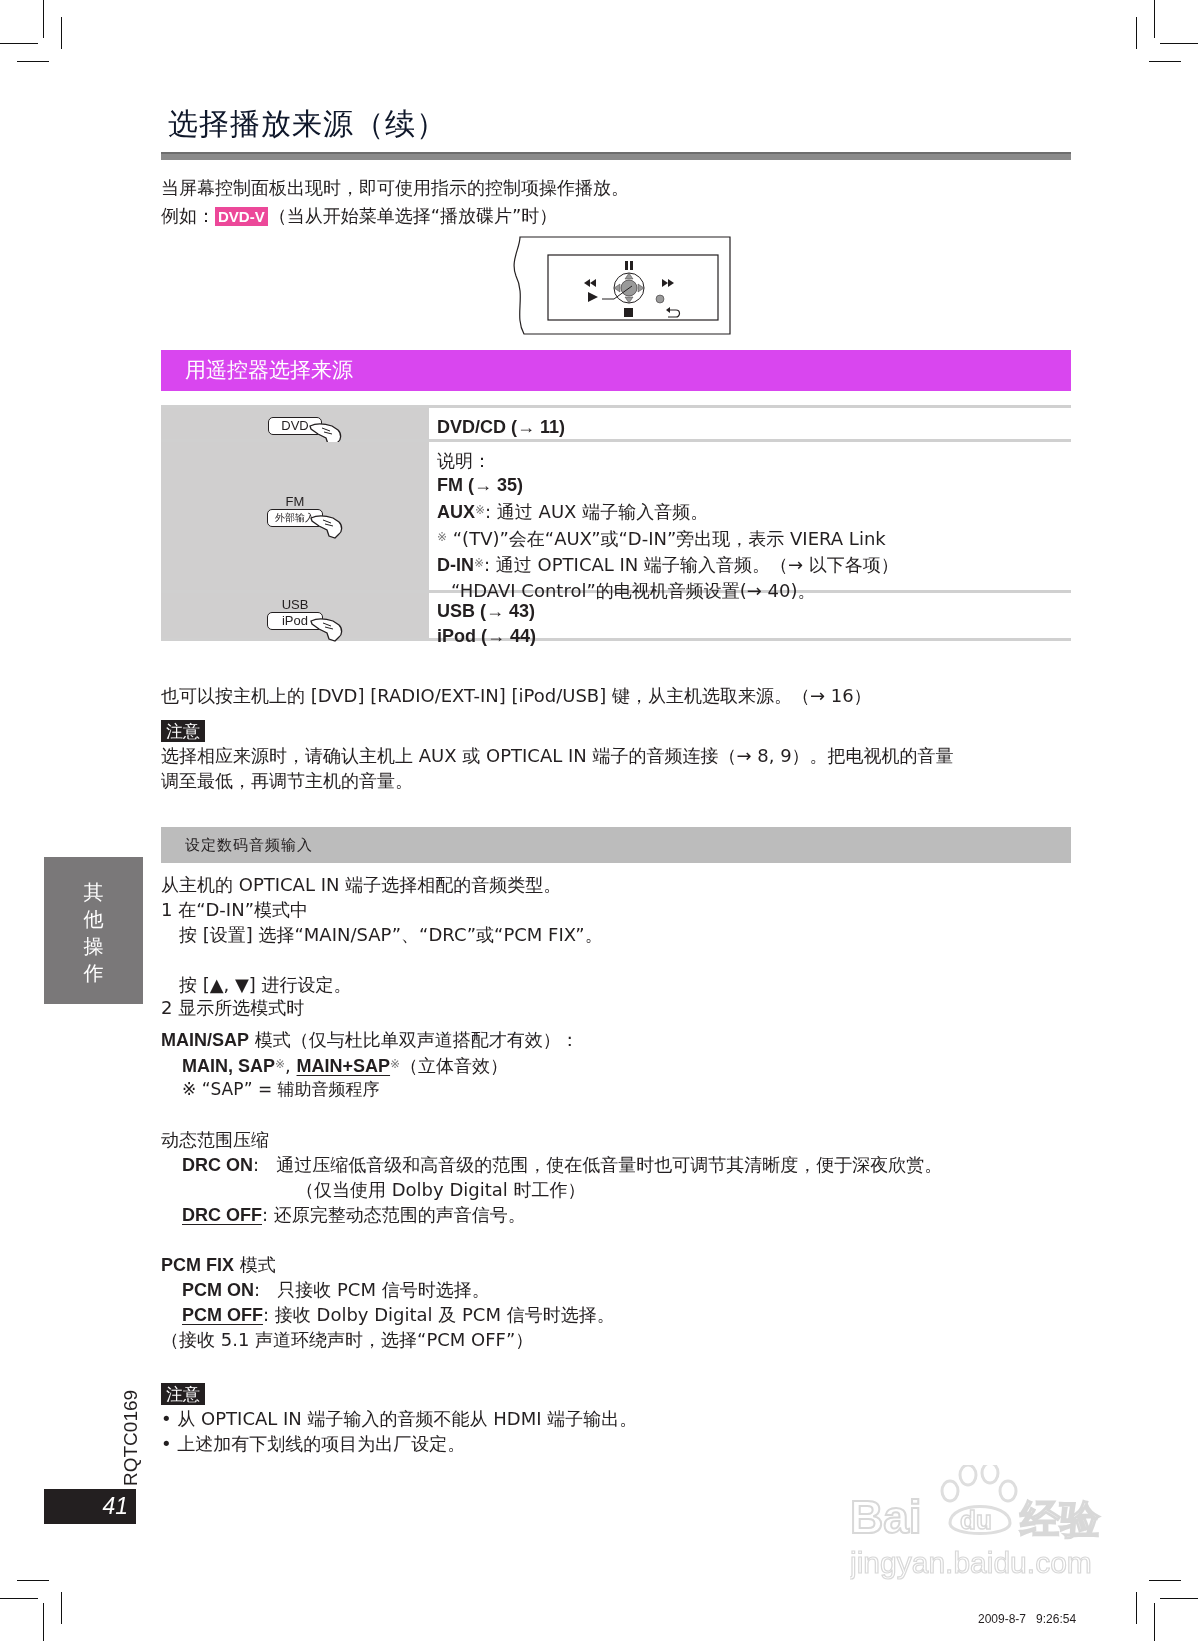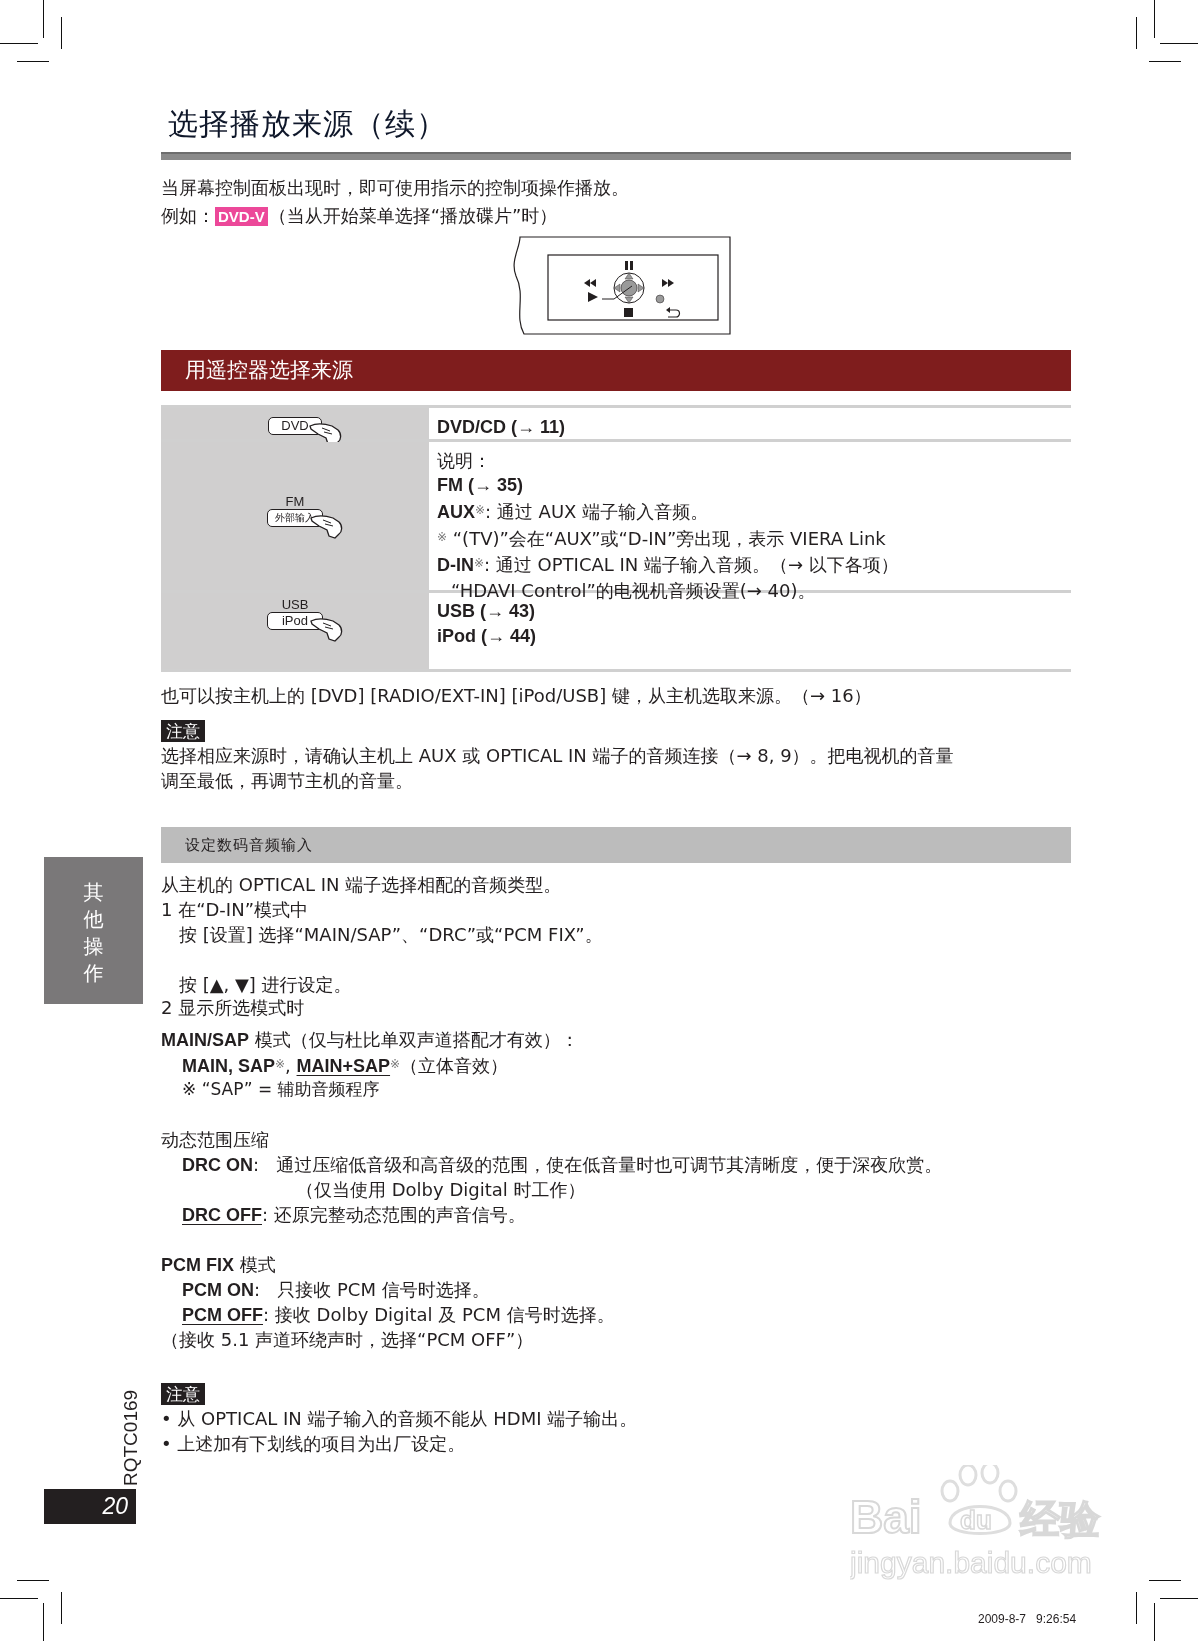--- a/index.html
+++ b/index.html
@@ -14,21 +14,21 @@
   .p { position: absolute; font-size: 18px; line-height: 25px; white-space: nowrap; }
   .b { font-family: "Liberation Sans", sans-serif; font-weight: bold; }
   .u { text-decoration: underline; text-underline-offset: 3px; }
   .sup { font-size: 12px; color: #777; vertical-align: 4px; }
 
   .badge-dvdv { display: inline-block; background: #ec4899; color: #fff; font-family: "Liberation Sans", sans-serif; font-weight: bold; font-size: 15px; padding: 0 3px; line-height: 19px; margin-right: 1px; }
 
   
   .osd { position: absolute; left: 510px; top: 236px; width: 222px; height: 100px; }
 
-  .bar-dark { position: absolute; left: 161px; top: 350px; width: 910px; height: 41px; background: #7f1d1d; color: #fff; font-size: 21px; padding-left: 24px; line-height: 41px; }
+  .bar-dark { position: absolute; left: 161px; top: 350px; width: 910px; height: 41px; background: #d946ef; color: #fff; font-size: 21px; padding-left: 24px; line-height: 41px; }
   .bar-light { position: absolute; left: 161px; top: 827px; width: 910px; height: 36px; background: #bcbcbc; color: #231f20; font-size: 15px; padding-left: 24px; line-height: 36px; letter-spacing: 1px; }
 
   .tbl { position: absolute; left: 161px; top: 405px; width: 910px; border-top: 3px solid #d0d0d0; }
   .row { display: flex; border-bottom: 3px solid #d0d0d0; }
   .cell-l { width: 268px; background: #d0cfcf; position: relative; }
   .cell-r { flex: 1; padding: 6px 8px 4px 8px; font-size: 18px; line-height: 25px; }
 
   .btn-wrap { position: absolute; left: 50%; transform: translateX(-50%); }
   .rbtn { border: 1.5px solid #231f20; border-radius: 5px; background: #fff; font-family: "Liberation Sans", sans-serif; font-size: 13px; text-align: center; line-height: 16px; height: 18px; }
   .rlabel { font-family: "Liberation Sans", sans-serif; font-size: 13px; text-align: center; }
@@ -147,21 +147,21 @@
     <div class="cell-r">
       <div>说明：</div>
       <div class="b">FM (→ 35)</div>
       <div><span class="b">AUX</span><span class="sup">※</span><span>: 通过 AUX 端子输入音频。</span></div>
       <div><span class="sup">※</span> <span>“(TV)”会在“AUX”或“D-IN”旁出现，表示 VIERA Link</span></div>
       <div><span class="b">D-IN</span><span class="sup">※</span><span>: 通过 OPTICAL IN 端子输入音频。（→ 以下各项）</span></div>
       <div style="padding-left:14px;">“HDAVI Control”的电视机音频设置(→ 40)。</div>
     </div>
   </div>
 
-  <div class="row" style="height:79px;">
+  <div class="row" style="height:48px;">
     <div class="cell-l">
       <div class="btn-wrap" style="top:4px;">
         <div class="rlabel">USB</div>
         <div class="rbtn" style="width:56px;text-align:center;">iPod</div>
         <svg style="position:absolute;left:42px;top:18px;" width="40" height="28" viewBox="0 0 40 28">
             <path d="M2 6 C10 2 18 4 24 6 L30 10 C34 14 33 20 30 22 L26 26 L20 24 L18 18 L10 14 L3 9 Z" fill="#fff" stroke="#231f20" stroke-width="1.3"></path>
             <path d="M14 8 L22 11 M16 12 L24 14" stroke="#231f20" stroke-width="1"></path>
           </svg>
       </div>
     </div>
@@ -204,21 +204,21 @@
 <div class="p" style="left:161px;top:1431px;">• <span>上述加有下划线的项目为出厂设定。</span></div>
 
 <div class="side-tab">
   <span>其</span>
   <span>他</span>
   <span>操</span>
   <span>作</span>
 </div>
 
 <div class="vcode" style="left:120px;top:1486px;">RQTC0169</div>
-<div class="pgbox">20</div>
+<div class="pgbox">41</div>
 
 <div class="watermark">
   <svg width="270" height="120" viewBox="0 0 270 120">
     <g fill="none" stroke="#dedede" stroke-width="3">
       <ellipse cx="118" cy="10" rx="8" ry="10"></ellipse>
         <ellipse cx="140" cy="8" rx="8" ry="10"></ellipse>
         <ellipse cx="100" cy="26" rx="8" ry="10"></ellipse>
         <ellipse cx="158" cy="26" rx="8" ry="10"></ellipse>
       <path d="M100 58 C100 36, 160 36, 160 58 C160 72, 100 72, 100 58 Z"></path>
     </g>

